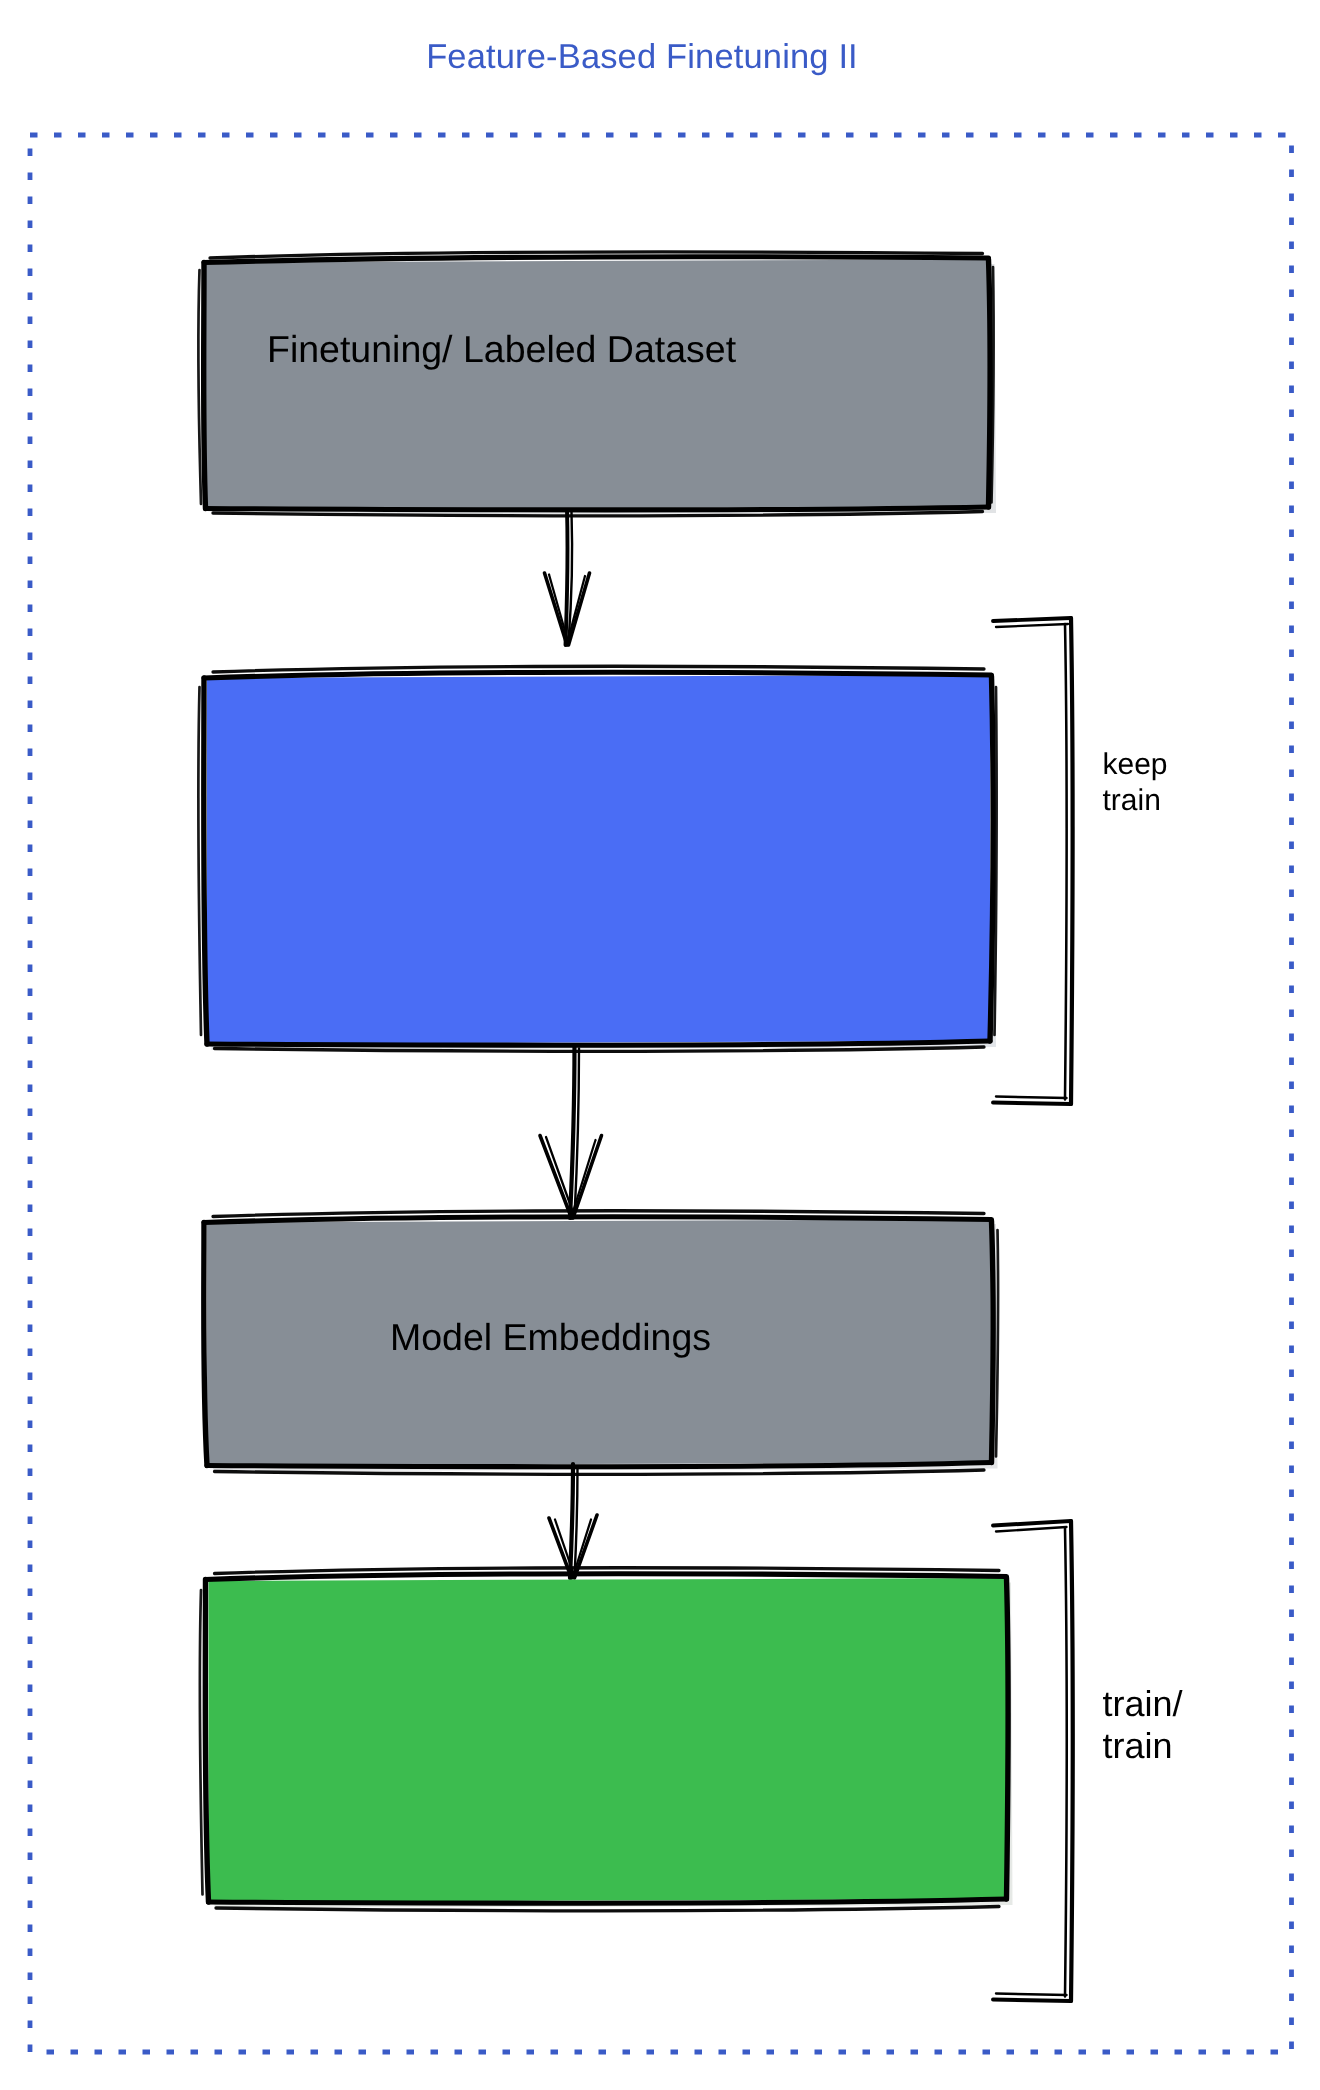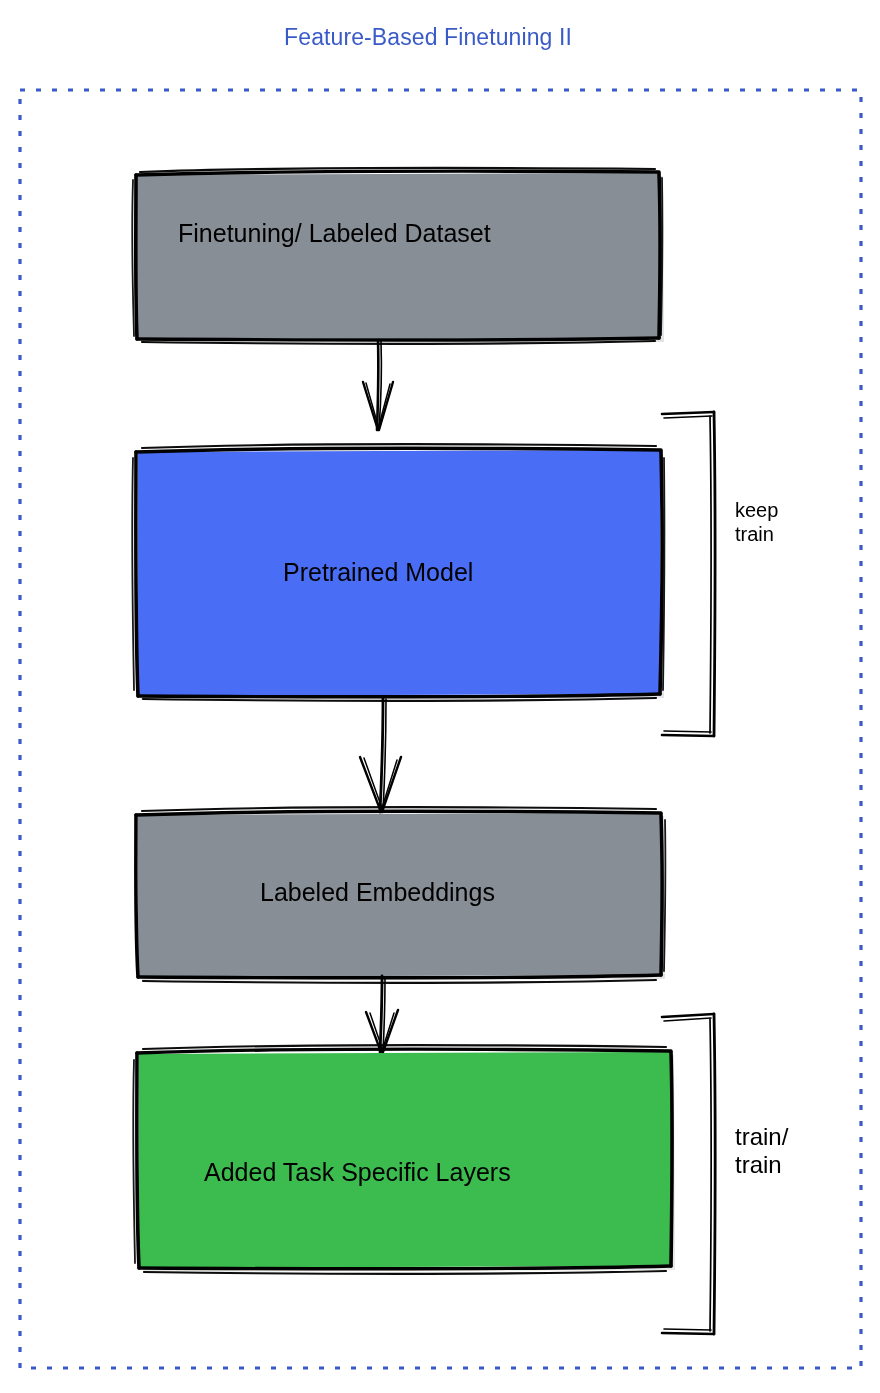--- a/index.html
+++ b/index.html
@@ -189,23 +189,21 @@
       <path d="M714,1014 C716,1120 715,1250 714,1334" fill="none" stroke="#000000" stroke-width="2.8" stroke-linecap="round"></path>
       <path d="M710,1019 C712,1125 711,1250 710,1331" fill="none" stroke="#000000" stroke-width="1.7" stroke-linecap="round"></path>
       <path d="M662,1333 L714,1334" fill="none" stroke="#000000" stroke-width="2.6" stroke-linecap="round"></path>
       <path d="M664,1329 L711,1330" fill="none" stroke="#000000" stroke-width="1.6" stroke-linecap="round"></path>
     </g>
 
   </svg>
 
   <div class="lbl" id="label-dataset">Finetuning/ Labeled Dataset</div>
 
-  <div class="lbl" id="label-pretrained">Pretrained Model</div>
-
-  <div class="lbl" id="label-embeddings">Labeled Embeddings</div>
-
-  <div class="lbl" id="label-task-layers">Added Task Specific Layers</div>
+
+  <div class="lbl" id="label-embeddings">Model Embeddings</div>
+
 
   <div class="lbl" id="label-keep-frozen"><span>keep</span><br><span>train</span></div>
 
   <div class="lbl" id="label-train-update"><span>train/</span><br><span>train</span></div>
 
 </div>
 
 </body></html>

